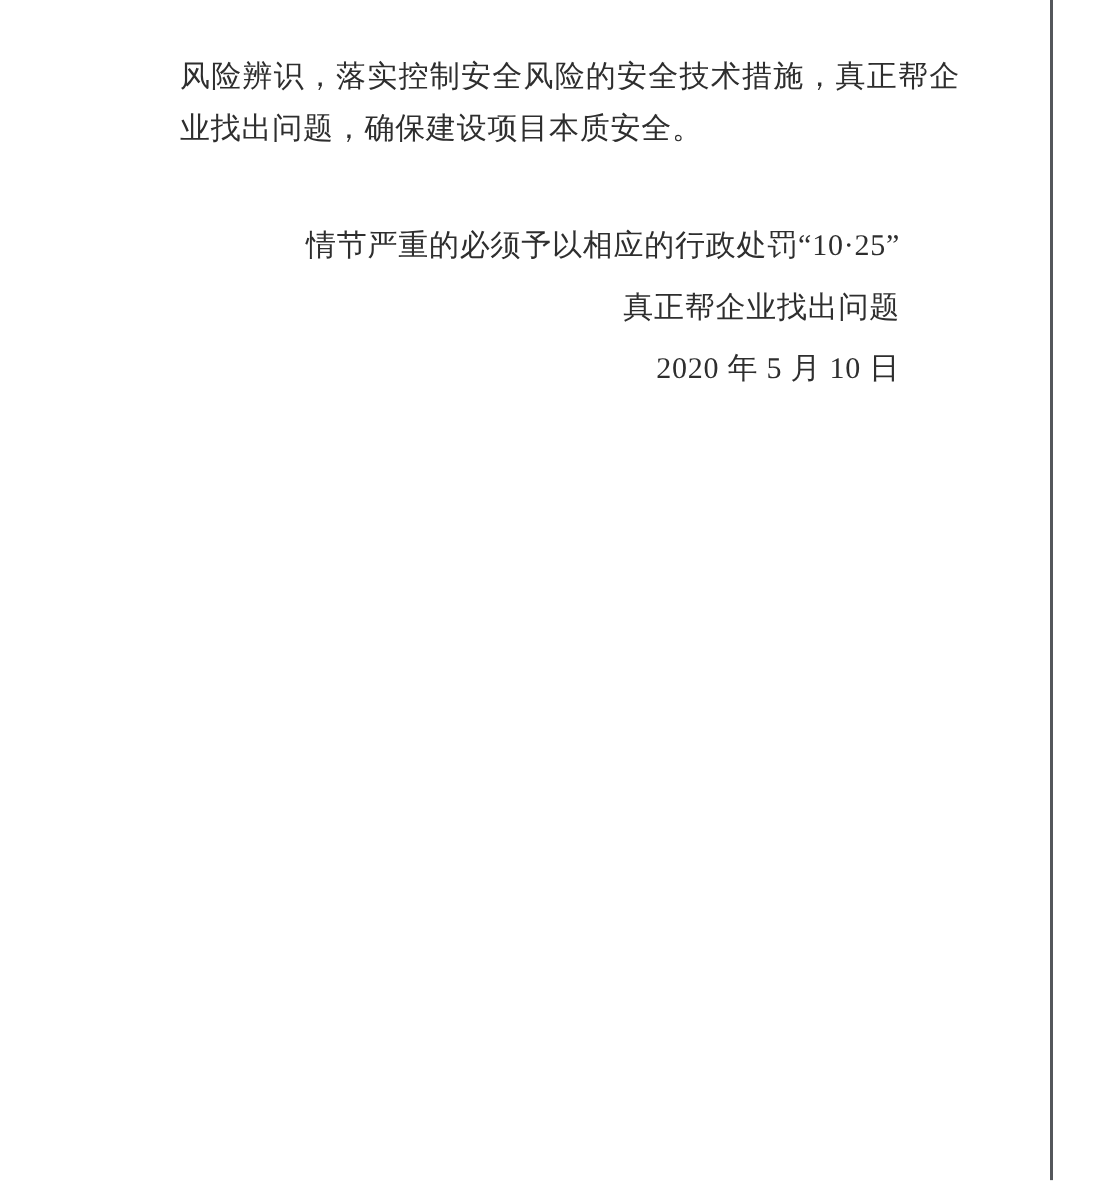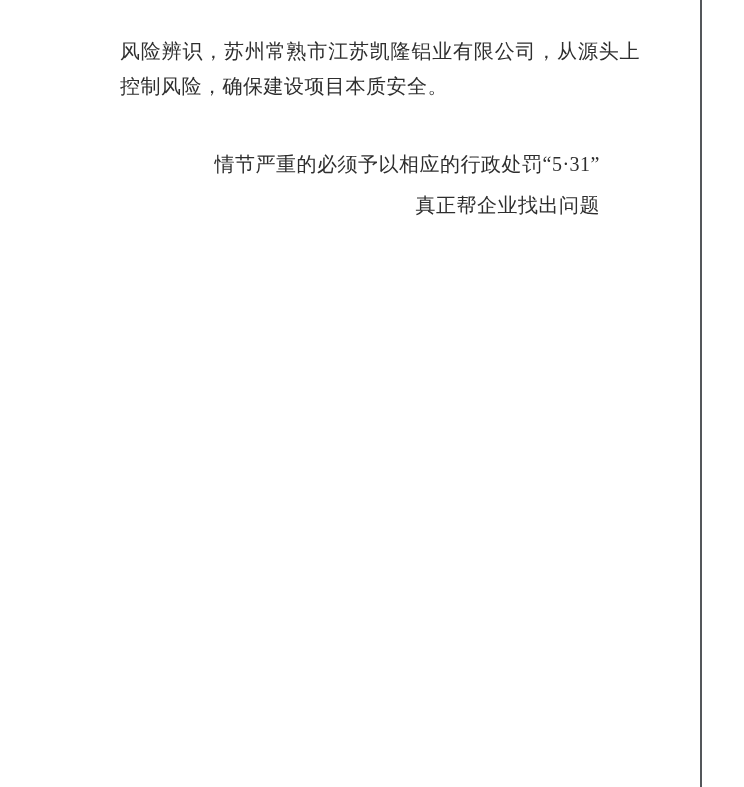--- a/index.html
+++ b/index.html
@@ -56,25 +56,26 @@
     background: #54575b;
   }
 </style>
 </head>
 <body>
 
 <div class="page">
 
   <div class="doc-body">
 
-    <p class="para">风险辨识，苏州常熟市江苏凯隆铝业有限公司，从源头上控制风险，确保建设项目本质安全。</p>
+    <p class="para">风险辨识，落实控制安全风险的安全技术措施，真正帮企业找出问题，确保建设项目本质安全。</p>
 
 
     <div class="signature">
-      <div class="sig-line"><span>情节严重的必须予以相应的行政处罚</span><span class="serif">“5·31”</span></div>
+      <div class="sig-line"><span>情节严重的必须予以相应的行政处罚</span><span class="serif">“10·25”</span></div>
       <div class="sig-line">真正帮企业找出问题</div>
+      <div class="sig-line serif">2020 年 5 月 10 日</div>
     </div>
 
   </div>
 
   <div class="right-rule"></div>
 
 </div>
 
 </body></html>

